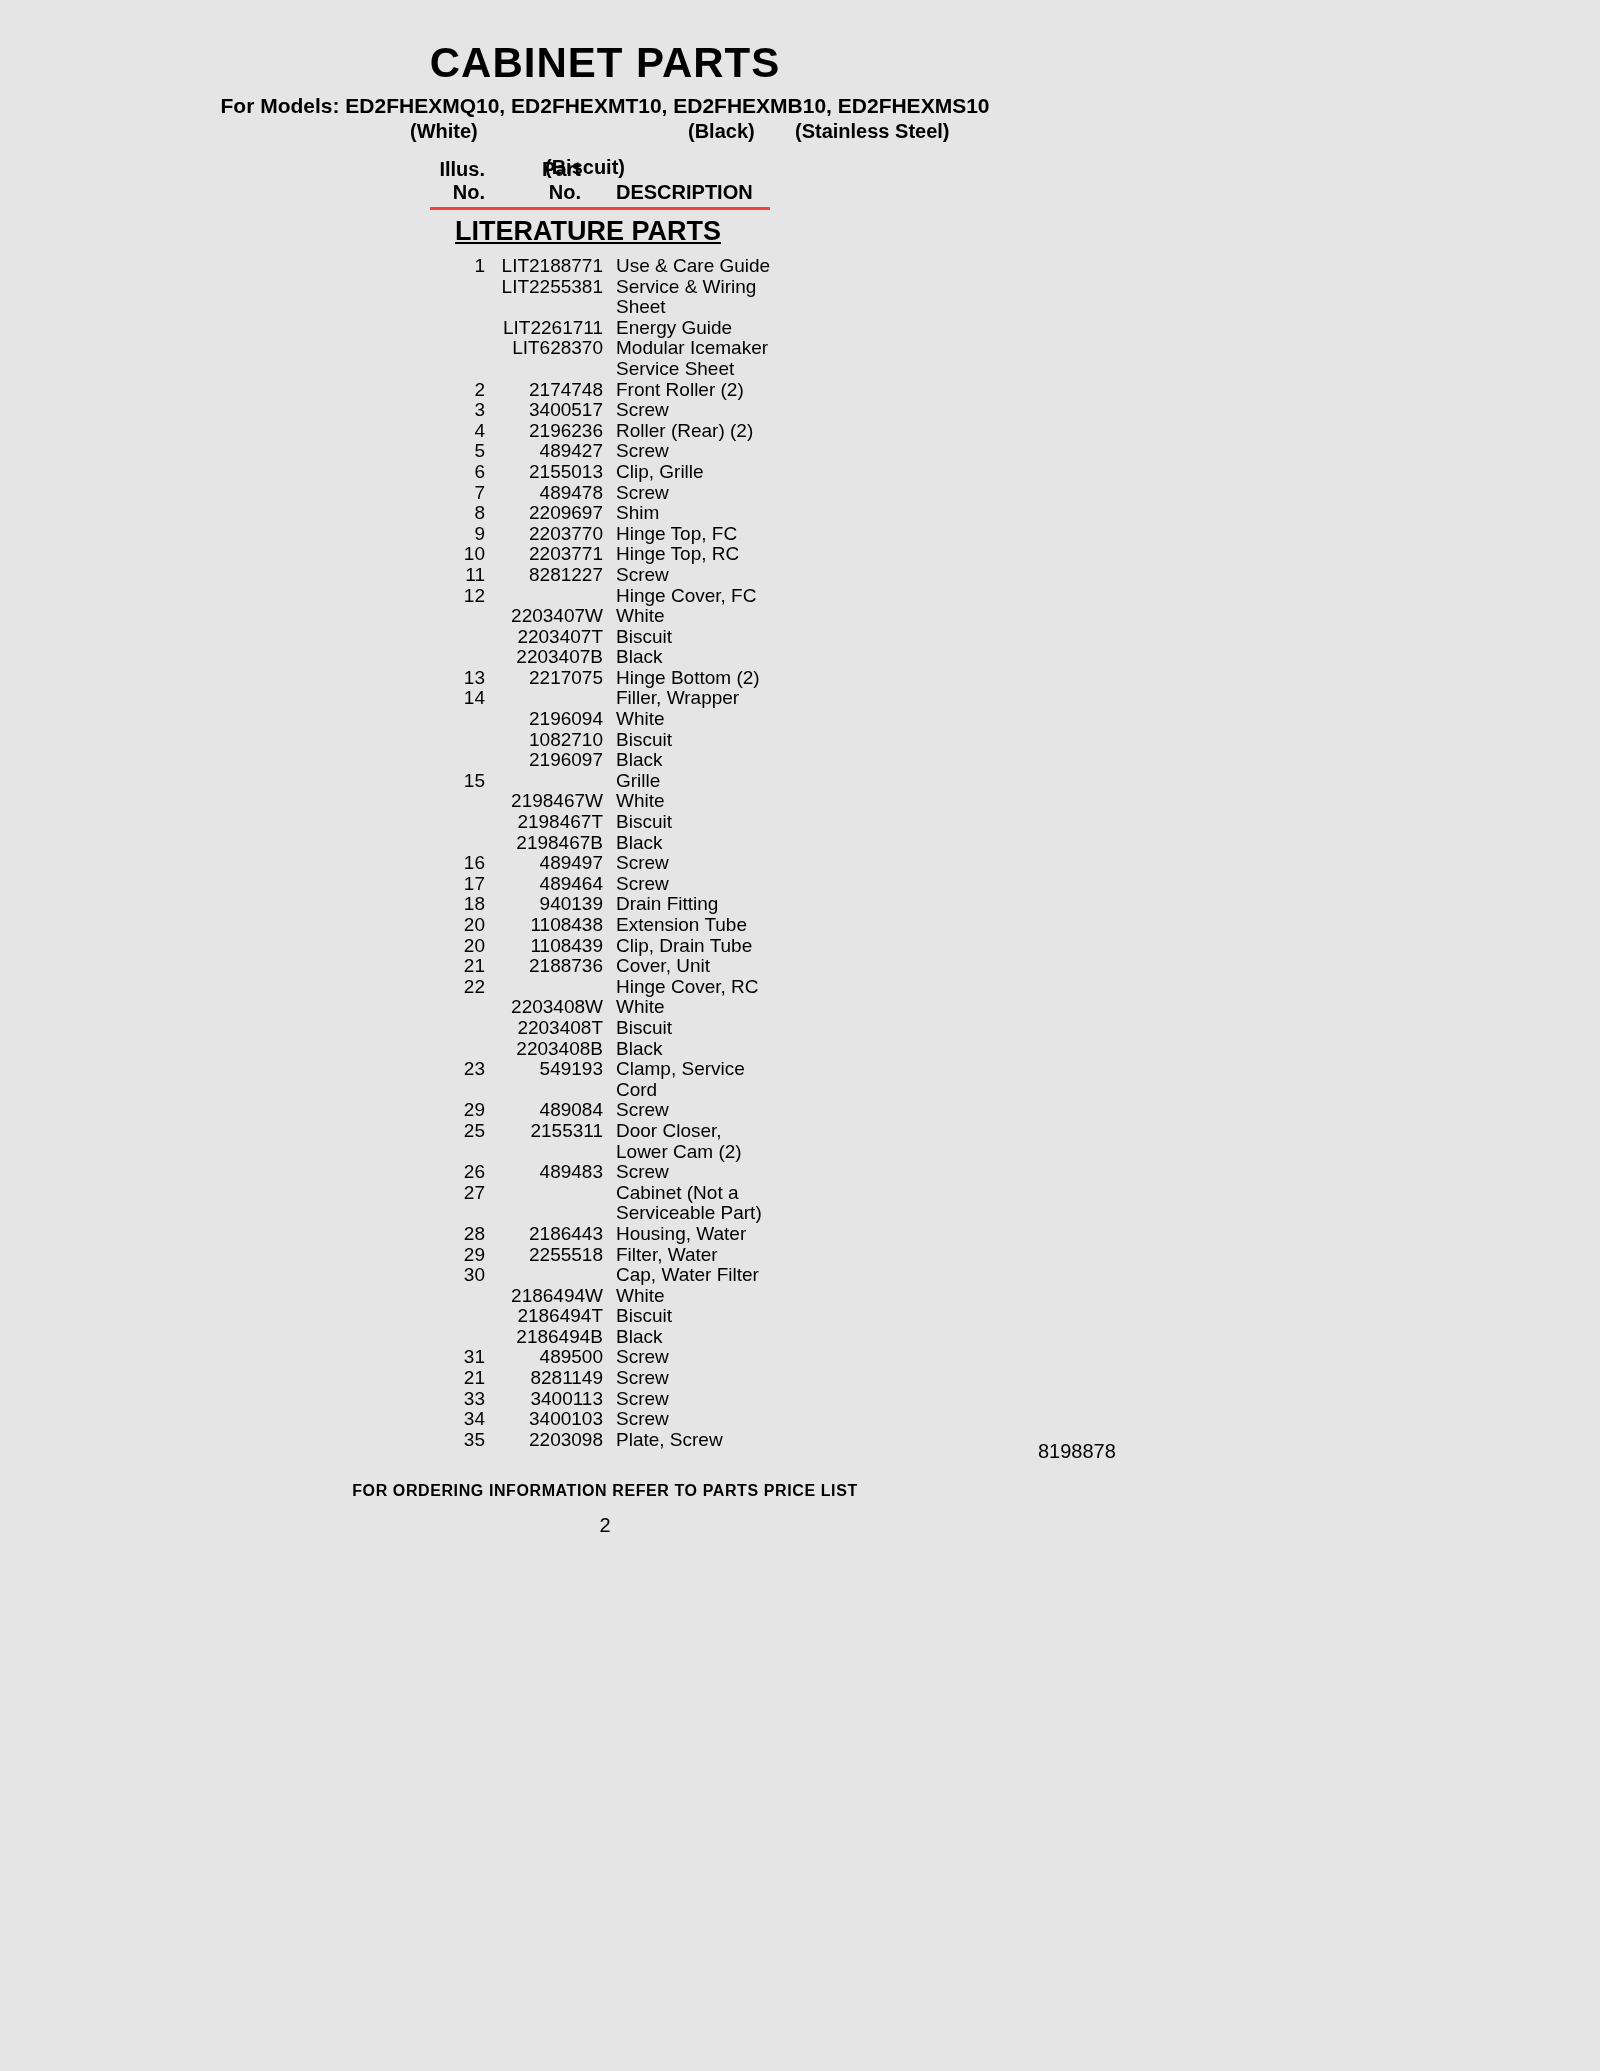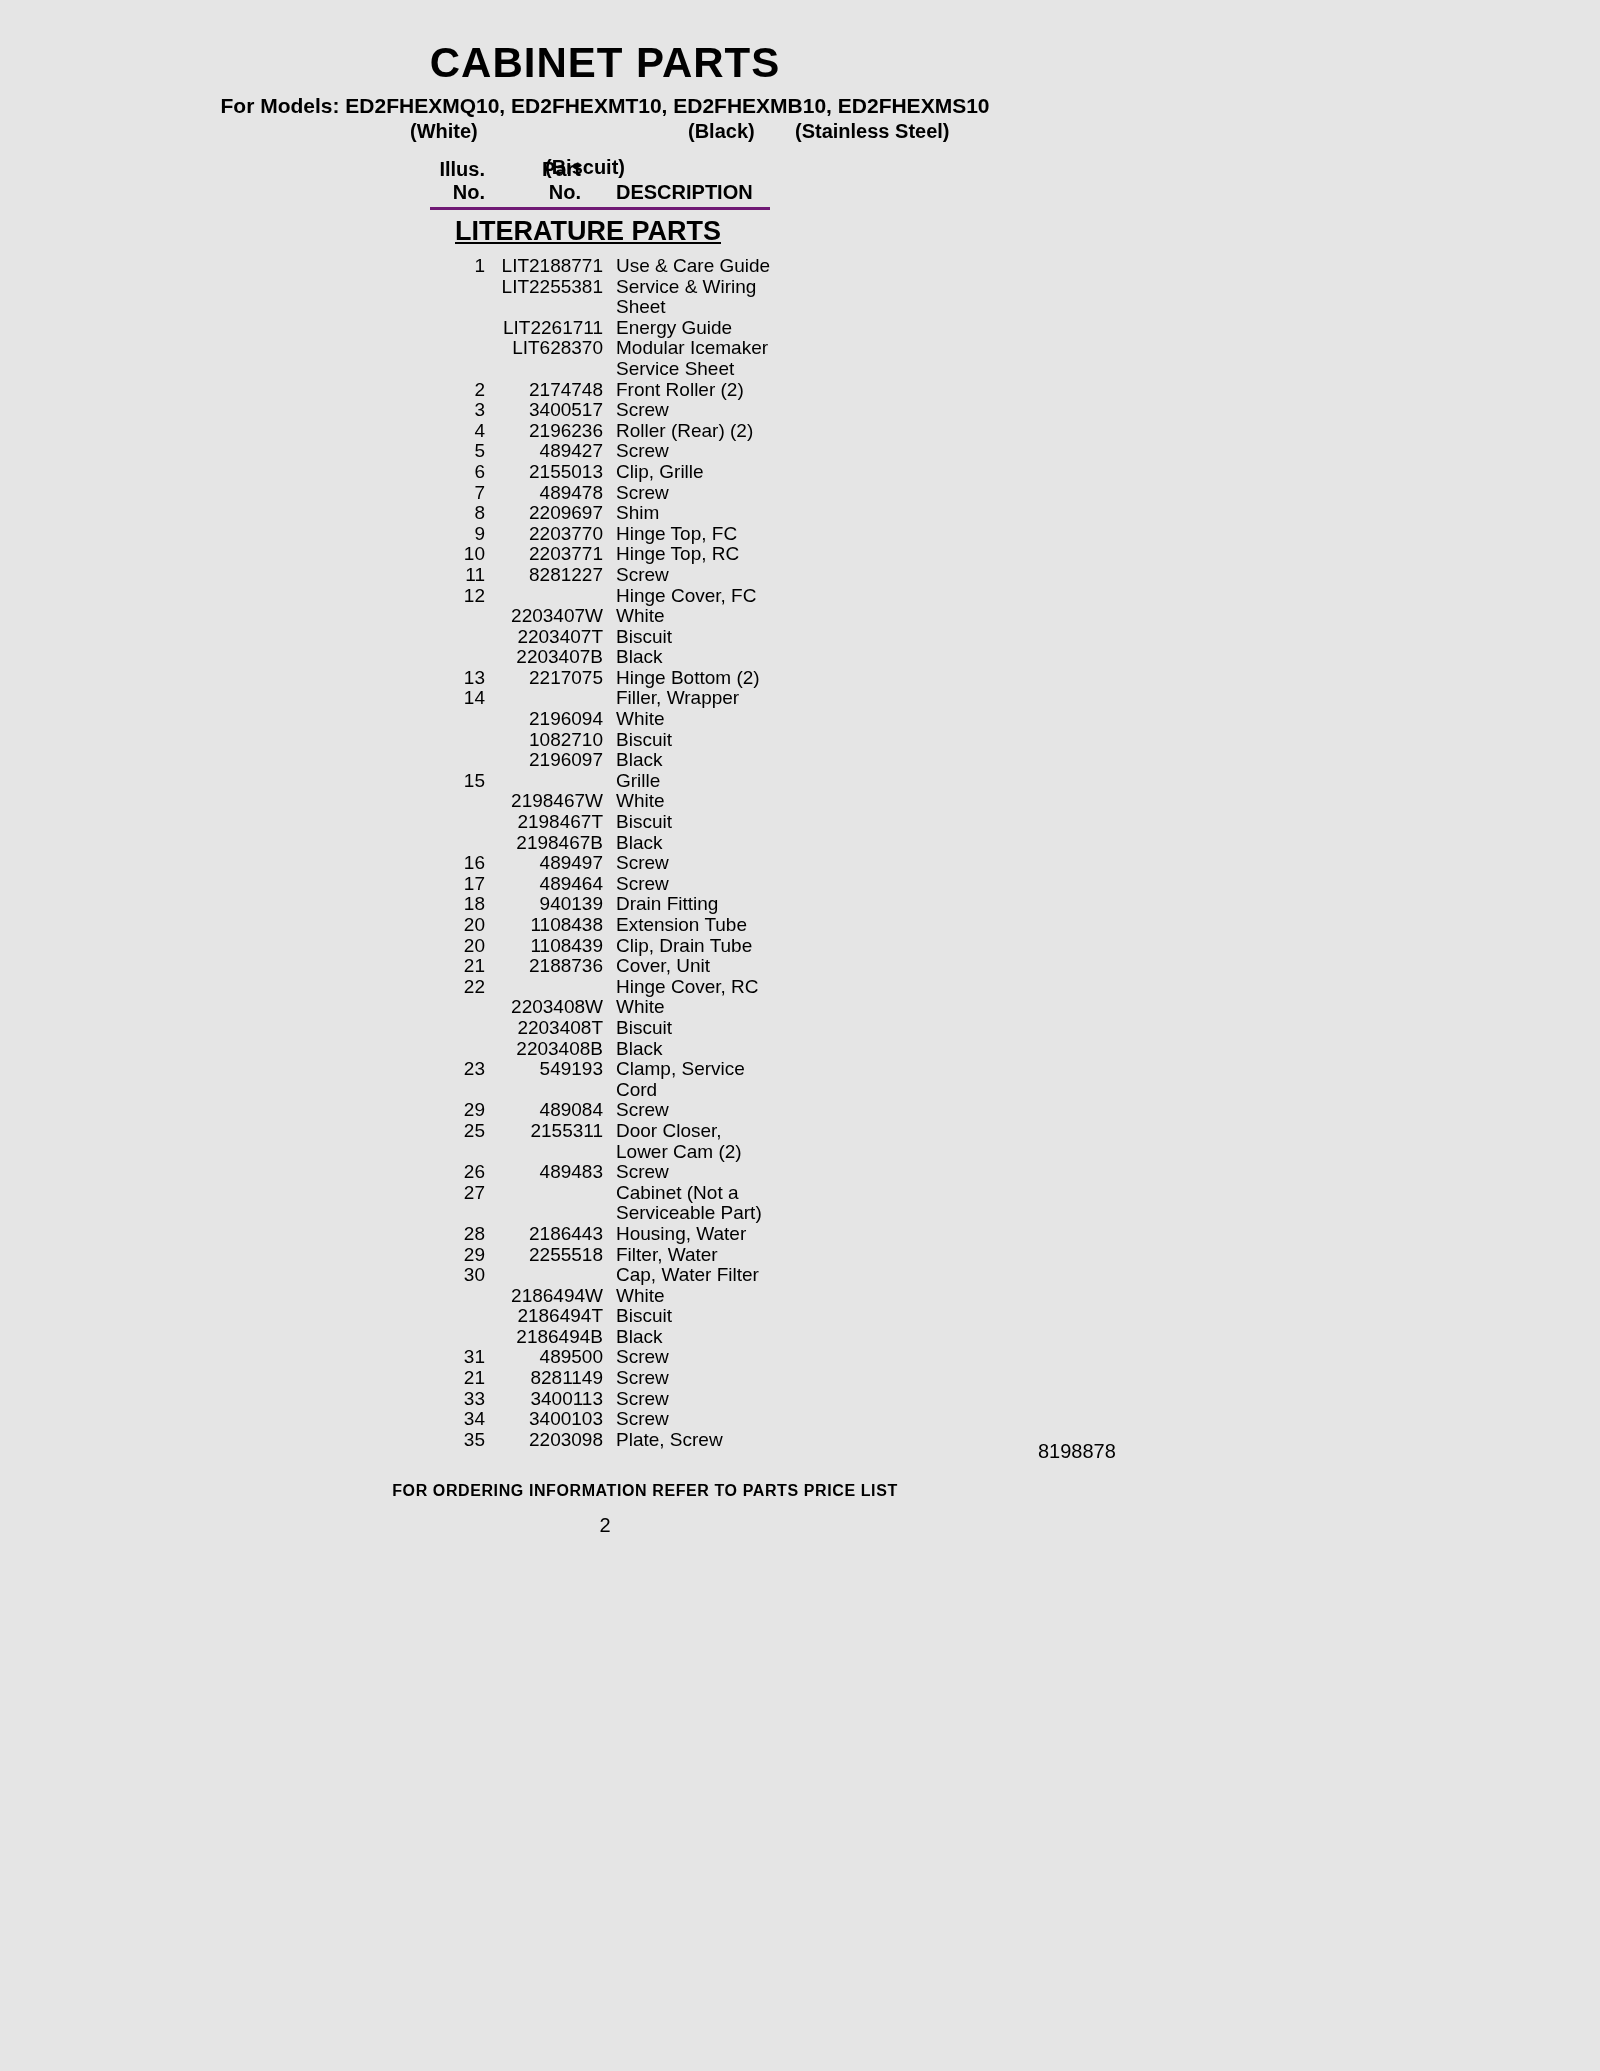--- a/index.html
+++ b/index.html
@@ -55,21 +55,21 @@
     position: absolute;
     top: 158px;
     left: 430px;
     width: 520px;
   }
   .thead {
     display: grid;
     grid-template-columns: 55px 105px auto;
     column-gap: 13px;
     width: 340px;
-    border-bottom: 3px solid #701a75;
+    border-bottom: 3px solid #ef4444;
     padding-bottom: 3px;
     font-size: 20px;
     font-weight: bold;
     line-height: 23px;
   }
   .thead .h-illus { text-align: right; white-space: pre-line; }
   .thead .h-part  { text-align: right; padding-right: 22px; white-space: pre-line; }
   .thead .h-desc  { text-align: left; display: flex; align-items: flex-end; }
 
   .section-title {
@@ -98,21 +98,20 @@
   
   .footer-note {
     position: absolute;
     top: 1482px;
     left: 0;
     width: 1210px;
     text-align: center;
     font-size: 16px;
     font-weight: bold;
     letter-spacing: 0.6px;
-    margin-left: 40px;
   }
   .footer-pageline {
     position: absolute;
     top: 1514px;
     left: 0;
     width: 1210px;
     text-align: center;
     font-size: 20px;
   }
   .footer-docnum {

